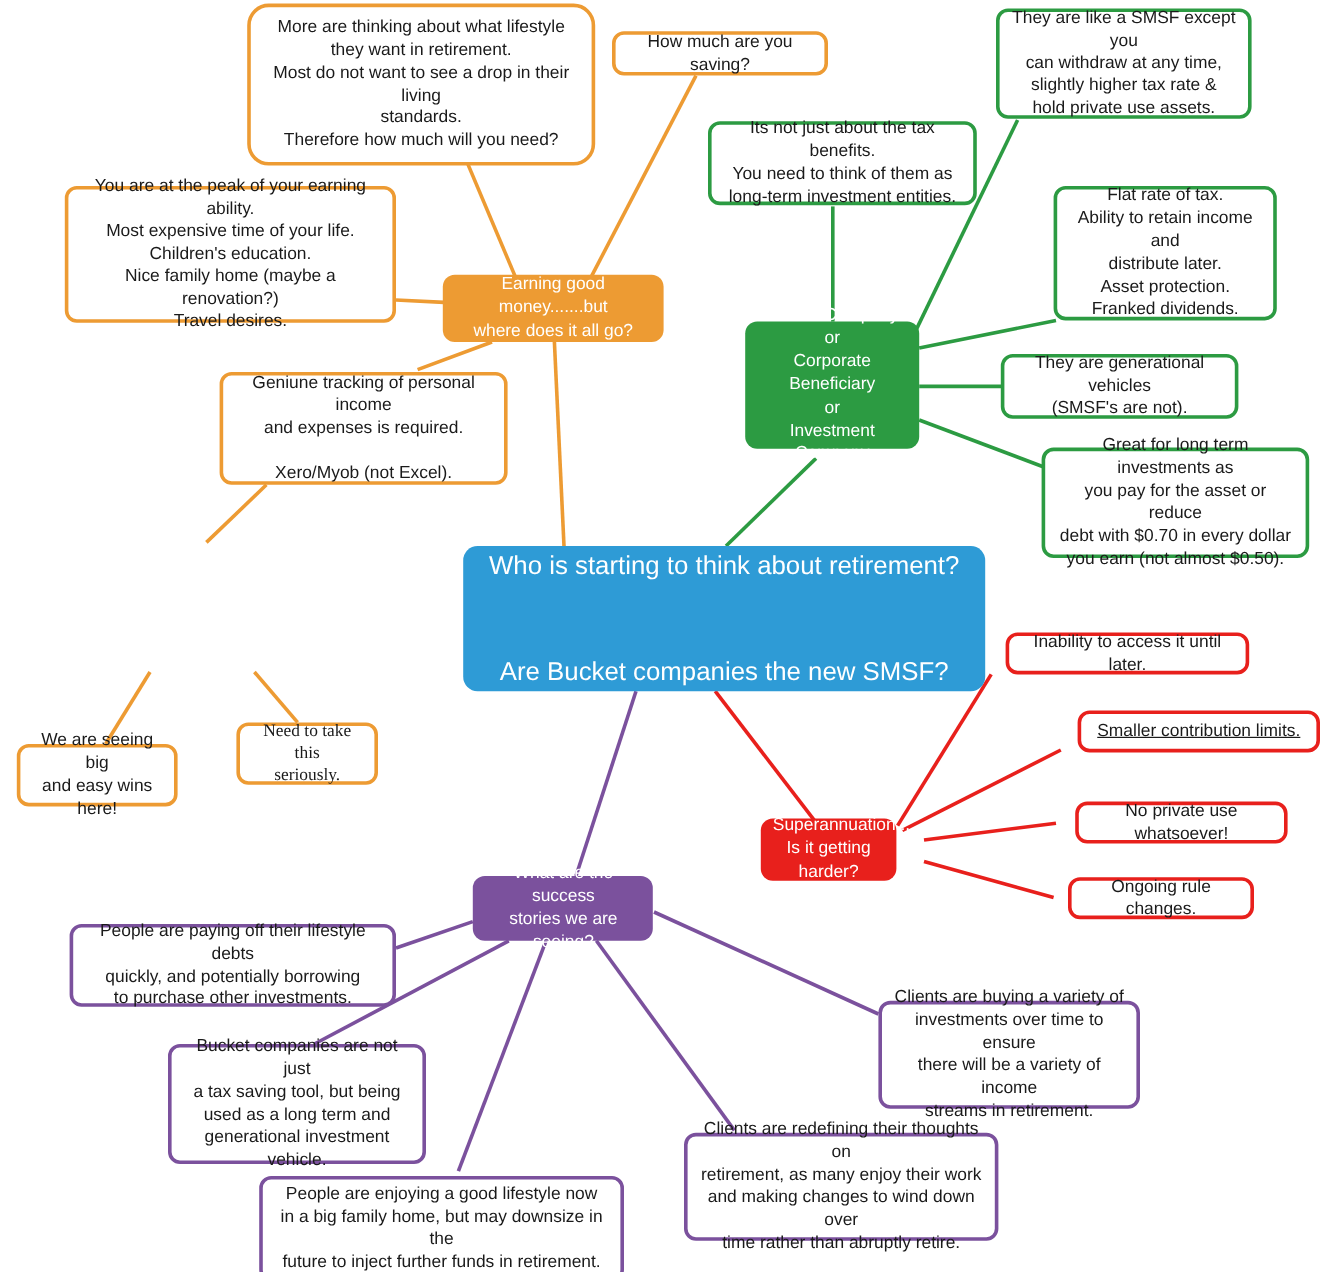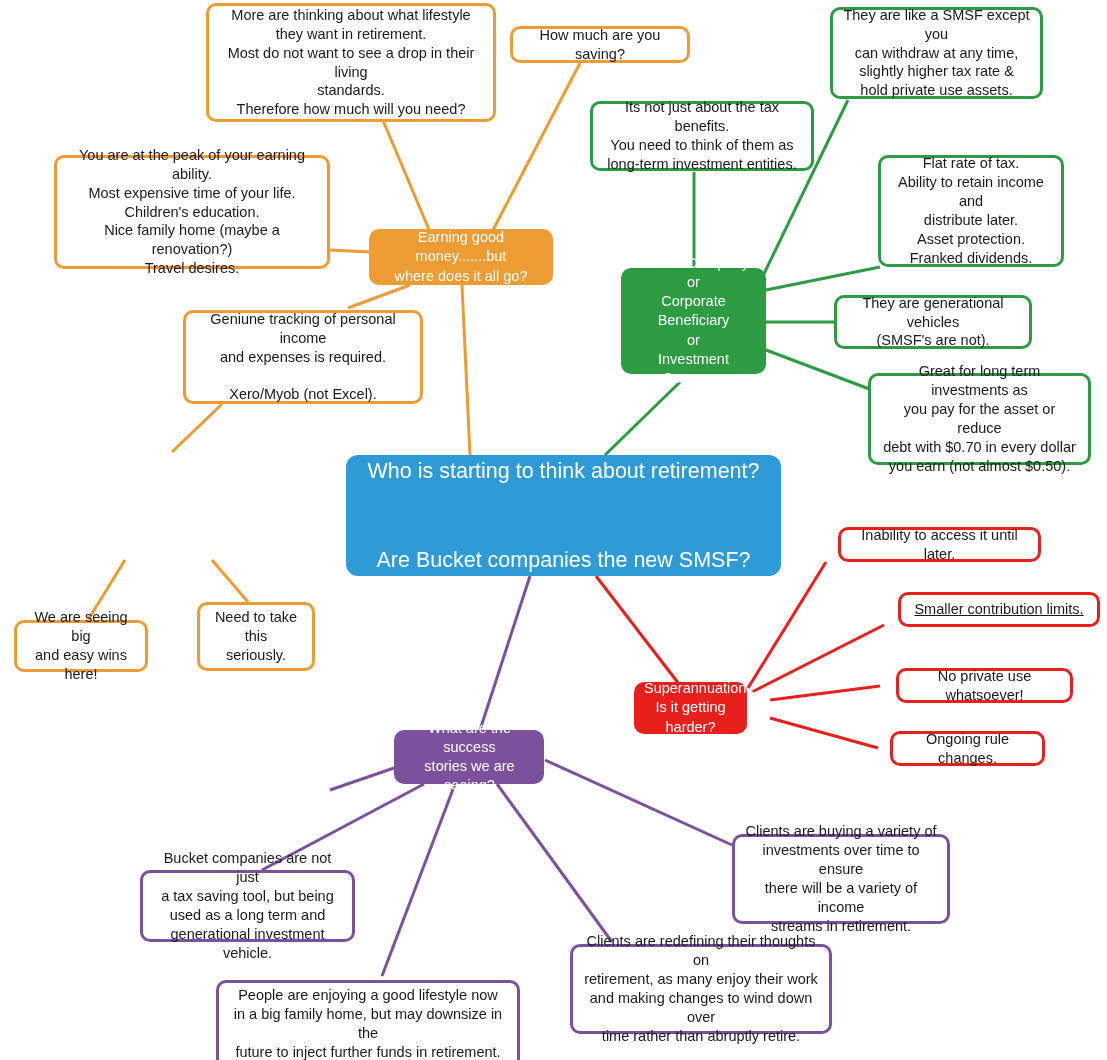--- a/index.html
+++ b/index.html
@@ -71,20 +71,21 @@
 
   
   .central {
     background: #2E9BD6;
     color: #ffffff;
     border: none;
     border-radius: 12px;
     font-size: 21.5px;
     line-height: 2.05;
     padding: 10px 14px;
+    margin-left: 40px;
   }
 </style>
 </head>
 <body>
 
 <div id="canvas">
 
   <svg id="connectors" viewBox="0 0 1107 1060" xmlns="http://www.w3.org/2000/svg">
 
     <path d="M 470 455 L 462 285" stroke="#ED9B33" stroke-width="3" fill="none"></path>
@@ -142,21 +143,21 @@
     <span class="txt">Who is starting to think about retirement?
 
 Are Bucket companies the new SMSF?</span>
   </div>
 
   <div class="node filled orange" style="left:369px; top:229px; width:184px; height:56px;">
     <span class="txt">Earning good money.......but
 where does it all go?</span>
   </div>
 
-  <div class="node leaf orange" style="left:206px; top:3px; width:290px; height:119px;">
+  <div class="node leaf orange" style="left:206px; top:3px; width:290px; height:135px;border-radius:18px;">
     <span class="txt">More are thinking about what lifestyle
 they want in retirement.
 Most do not want to see a drop in their living
 standards.
 Therefore how much will you need?</span>
   </div>
 
   <div class="node leaf orange" style="left:510px; top:26px; width:180px; height:37px;">
     <span class="txt">How much are you saving?</span>
   </div>
@@ -175,21 +176,21 @@
 
 Xero/Myob (not Excel).</span>
   </div>
 
 
   <div class="node leaf orange" style="left:14px; top:620px; width:134px; height:52px;">
     <span class="txt">We are seeing big
 and easy wins here!</span>
   </div>
 
-  <div class="node leaf orange" style="left:197px; top:602px; width:118px; height:69px;">
+  <div class="node leaf orange" style="left:197px; top:602px; width:118px; height:52px;font-family:Liberation Serif, serif;">
     <span class="txt">Need to take this
 seriously.</span>
   </div>
 
   <div class="node filled green" style="left:621px; top:268px; width:145px; height:106px;">
     <span class="txt">Bucket Company
 or
 Corporate Beneficiary
 or
 Investment Company</span>
@@ -247,22 +248,27 @@
 
   <div class="node leaf red" style="left:874px; top:731px; width:155px; height:35px;">
     <span class="txt">Ongoing rule changes.</span>
   </div>
 
   <div class="node filled purple" style="left:394px; top:730px; width:150px; height:54px;">
     <span class="txt">What are the success
 stories we are seeing?</span>
   </div>
 
-
-  <div class="node leaf purple" style="left:140px; top:870px; width:215px; height:72px;">
+  <div class="node leaf purple" style="left:58px; top:770px; width:272px; height:69px;">
+    <span class="txt">People are paying off their lifestyle debts
+quickly, and potentially borrowing
+to purchase other investments.</span>
+  </div>
+
+  <div class="node leaf purple" style="left:140px; top:870px; width:215px; height:100px;">
     <span class="txt">Bucket companies are not just
 a tax saving tool, but being
 used as a long term and
 generational investment vehicle.</span>
   </div>
 
   <div class="node leaf purple" style="left:216px; top:980px; width:304px; height:88px;">
     <span class="txt">People are enjoying a good lifestyle now
 in a big family home, but may downsize in the
 future to inject further funds in retirement.</span>

